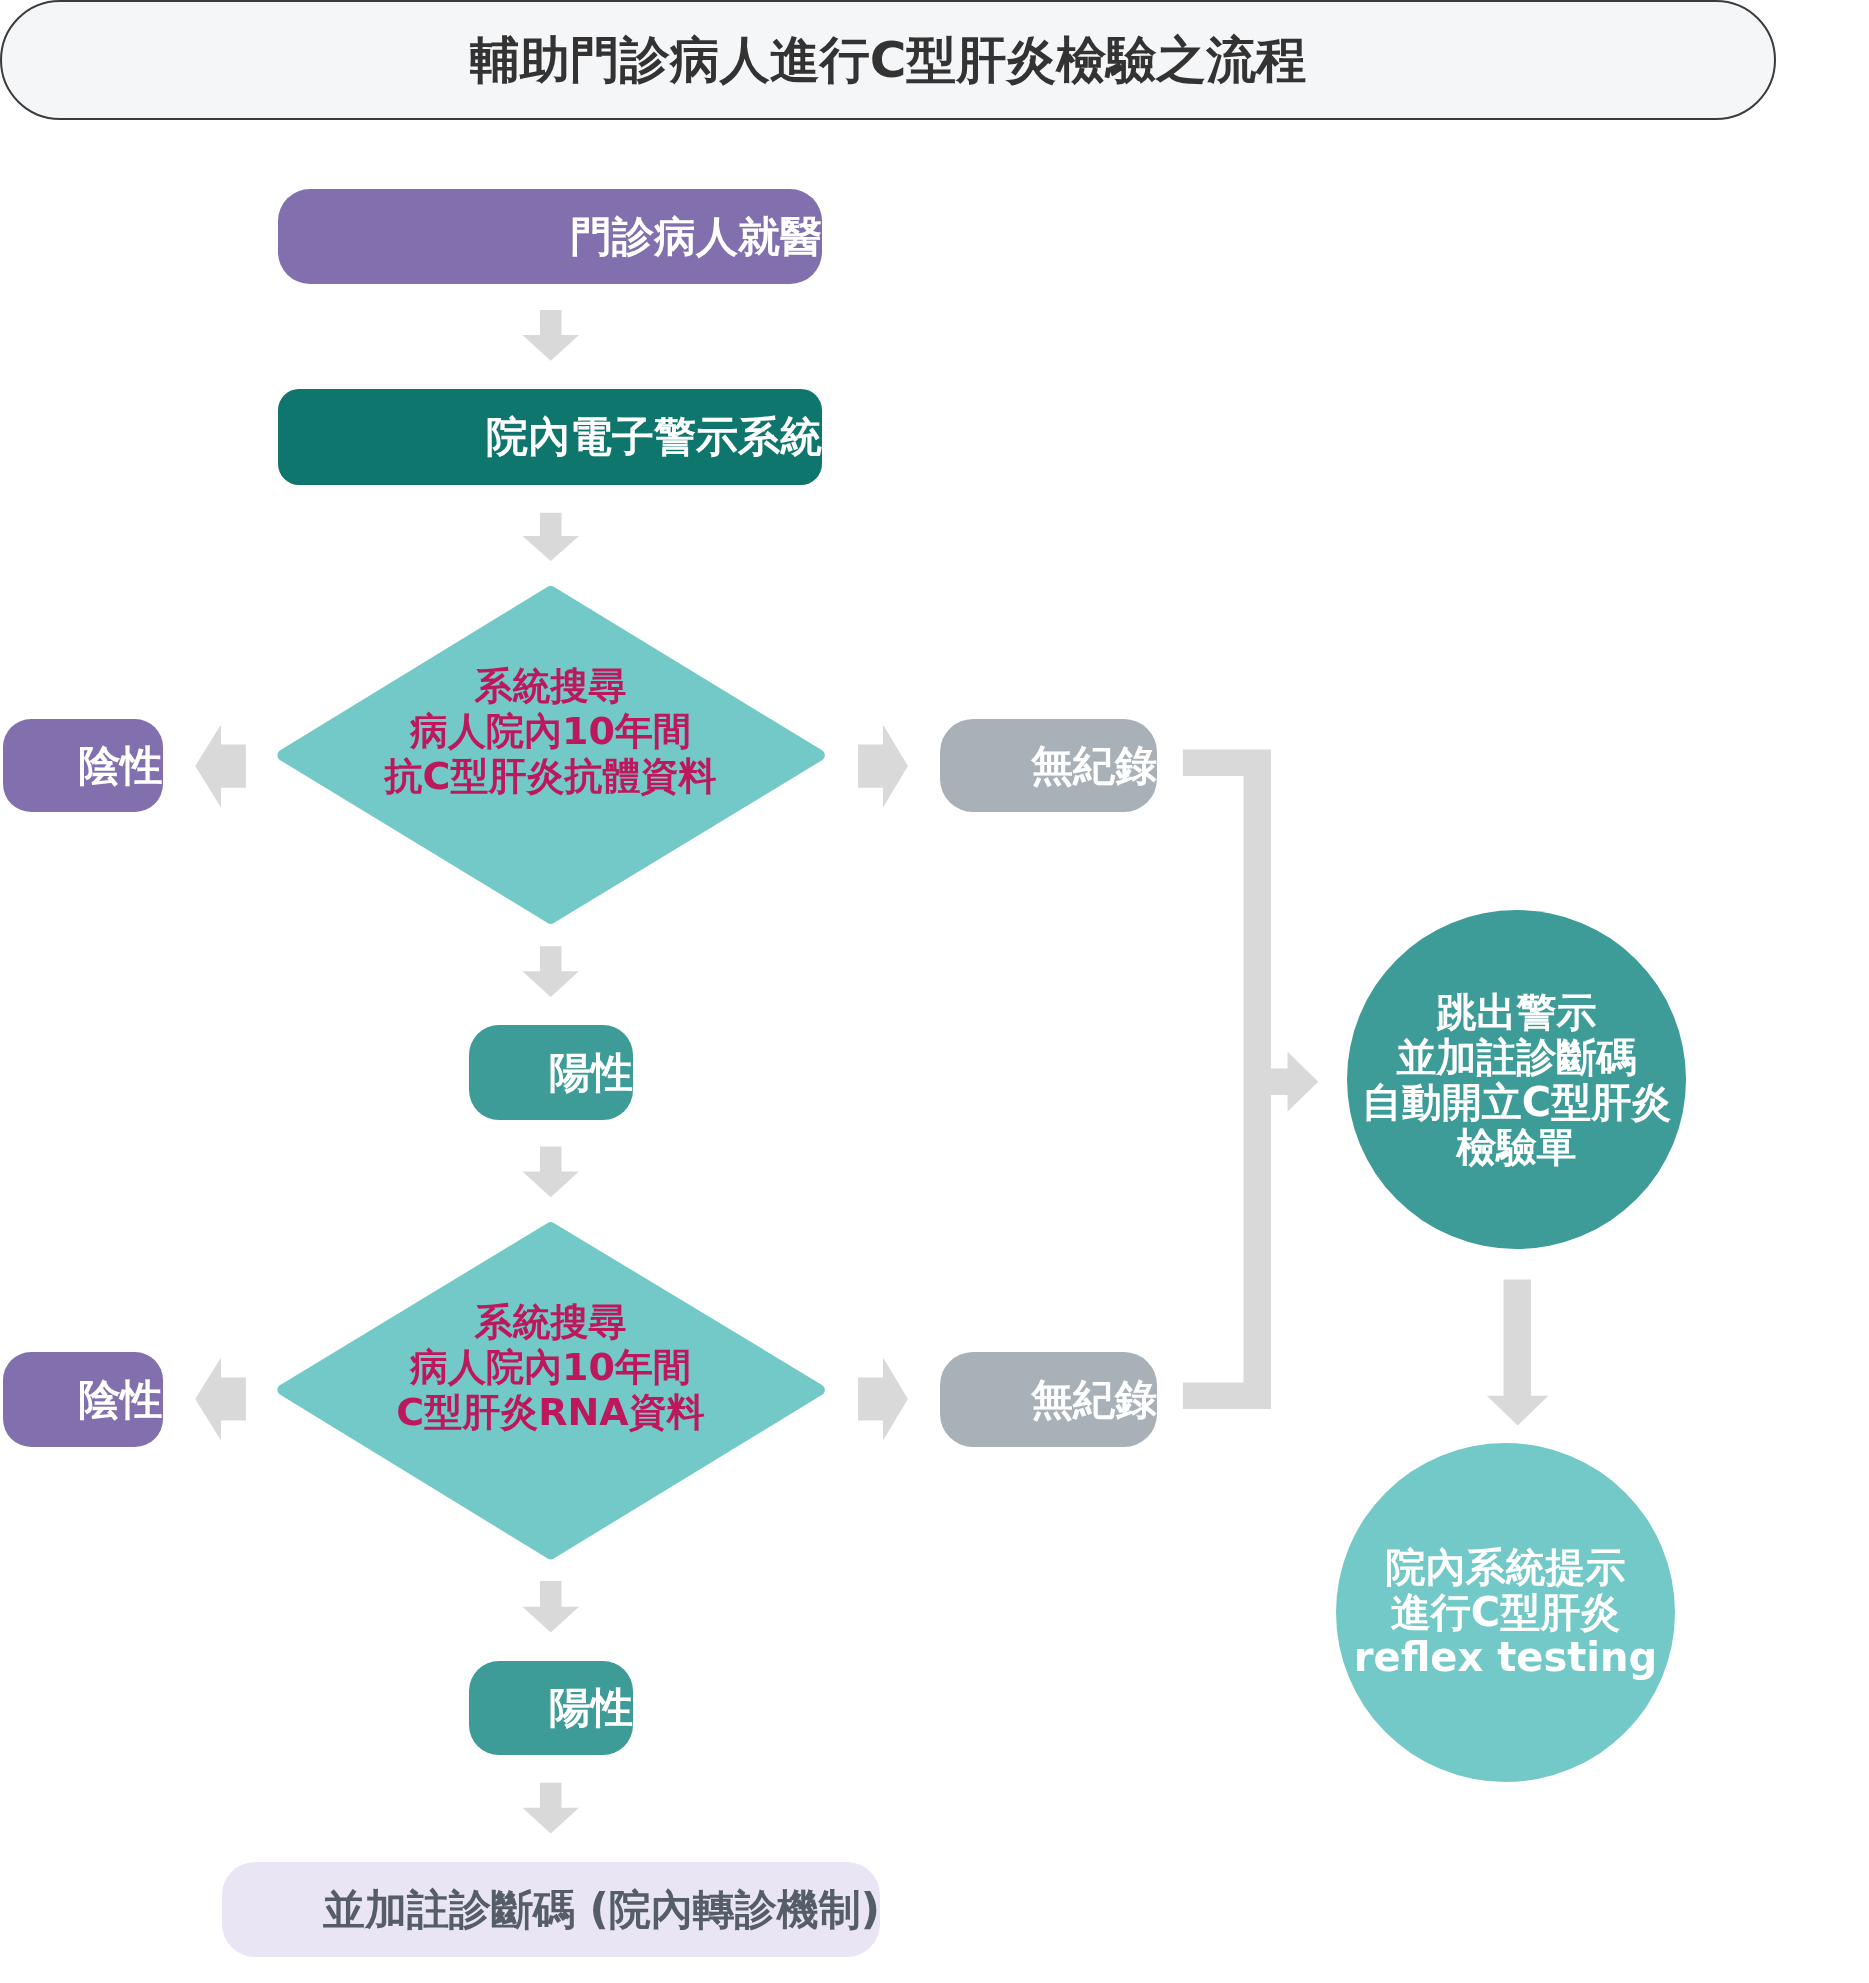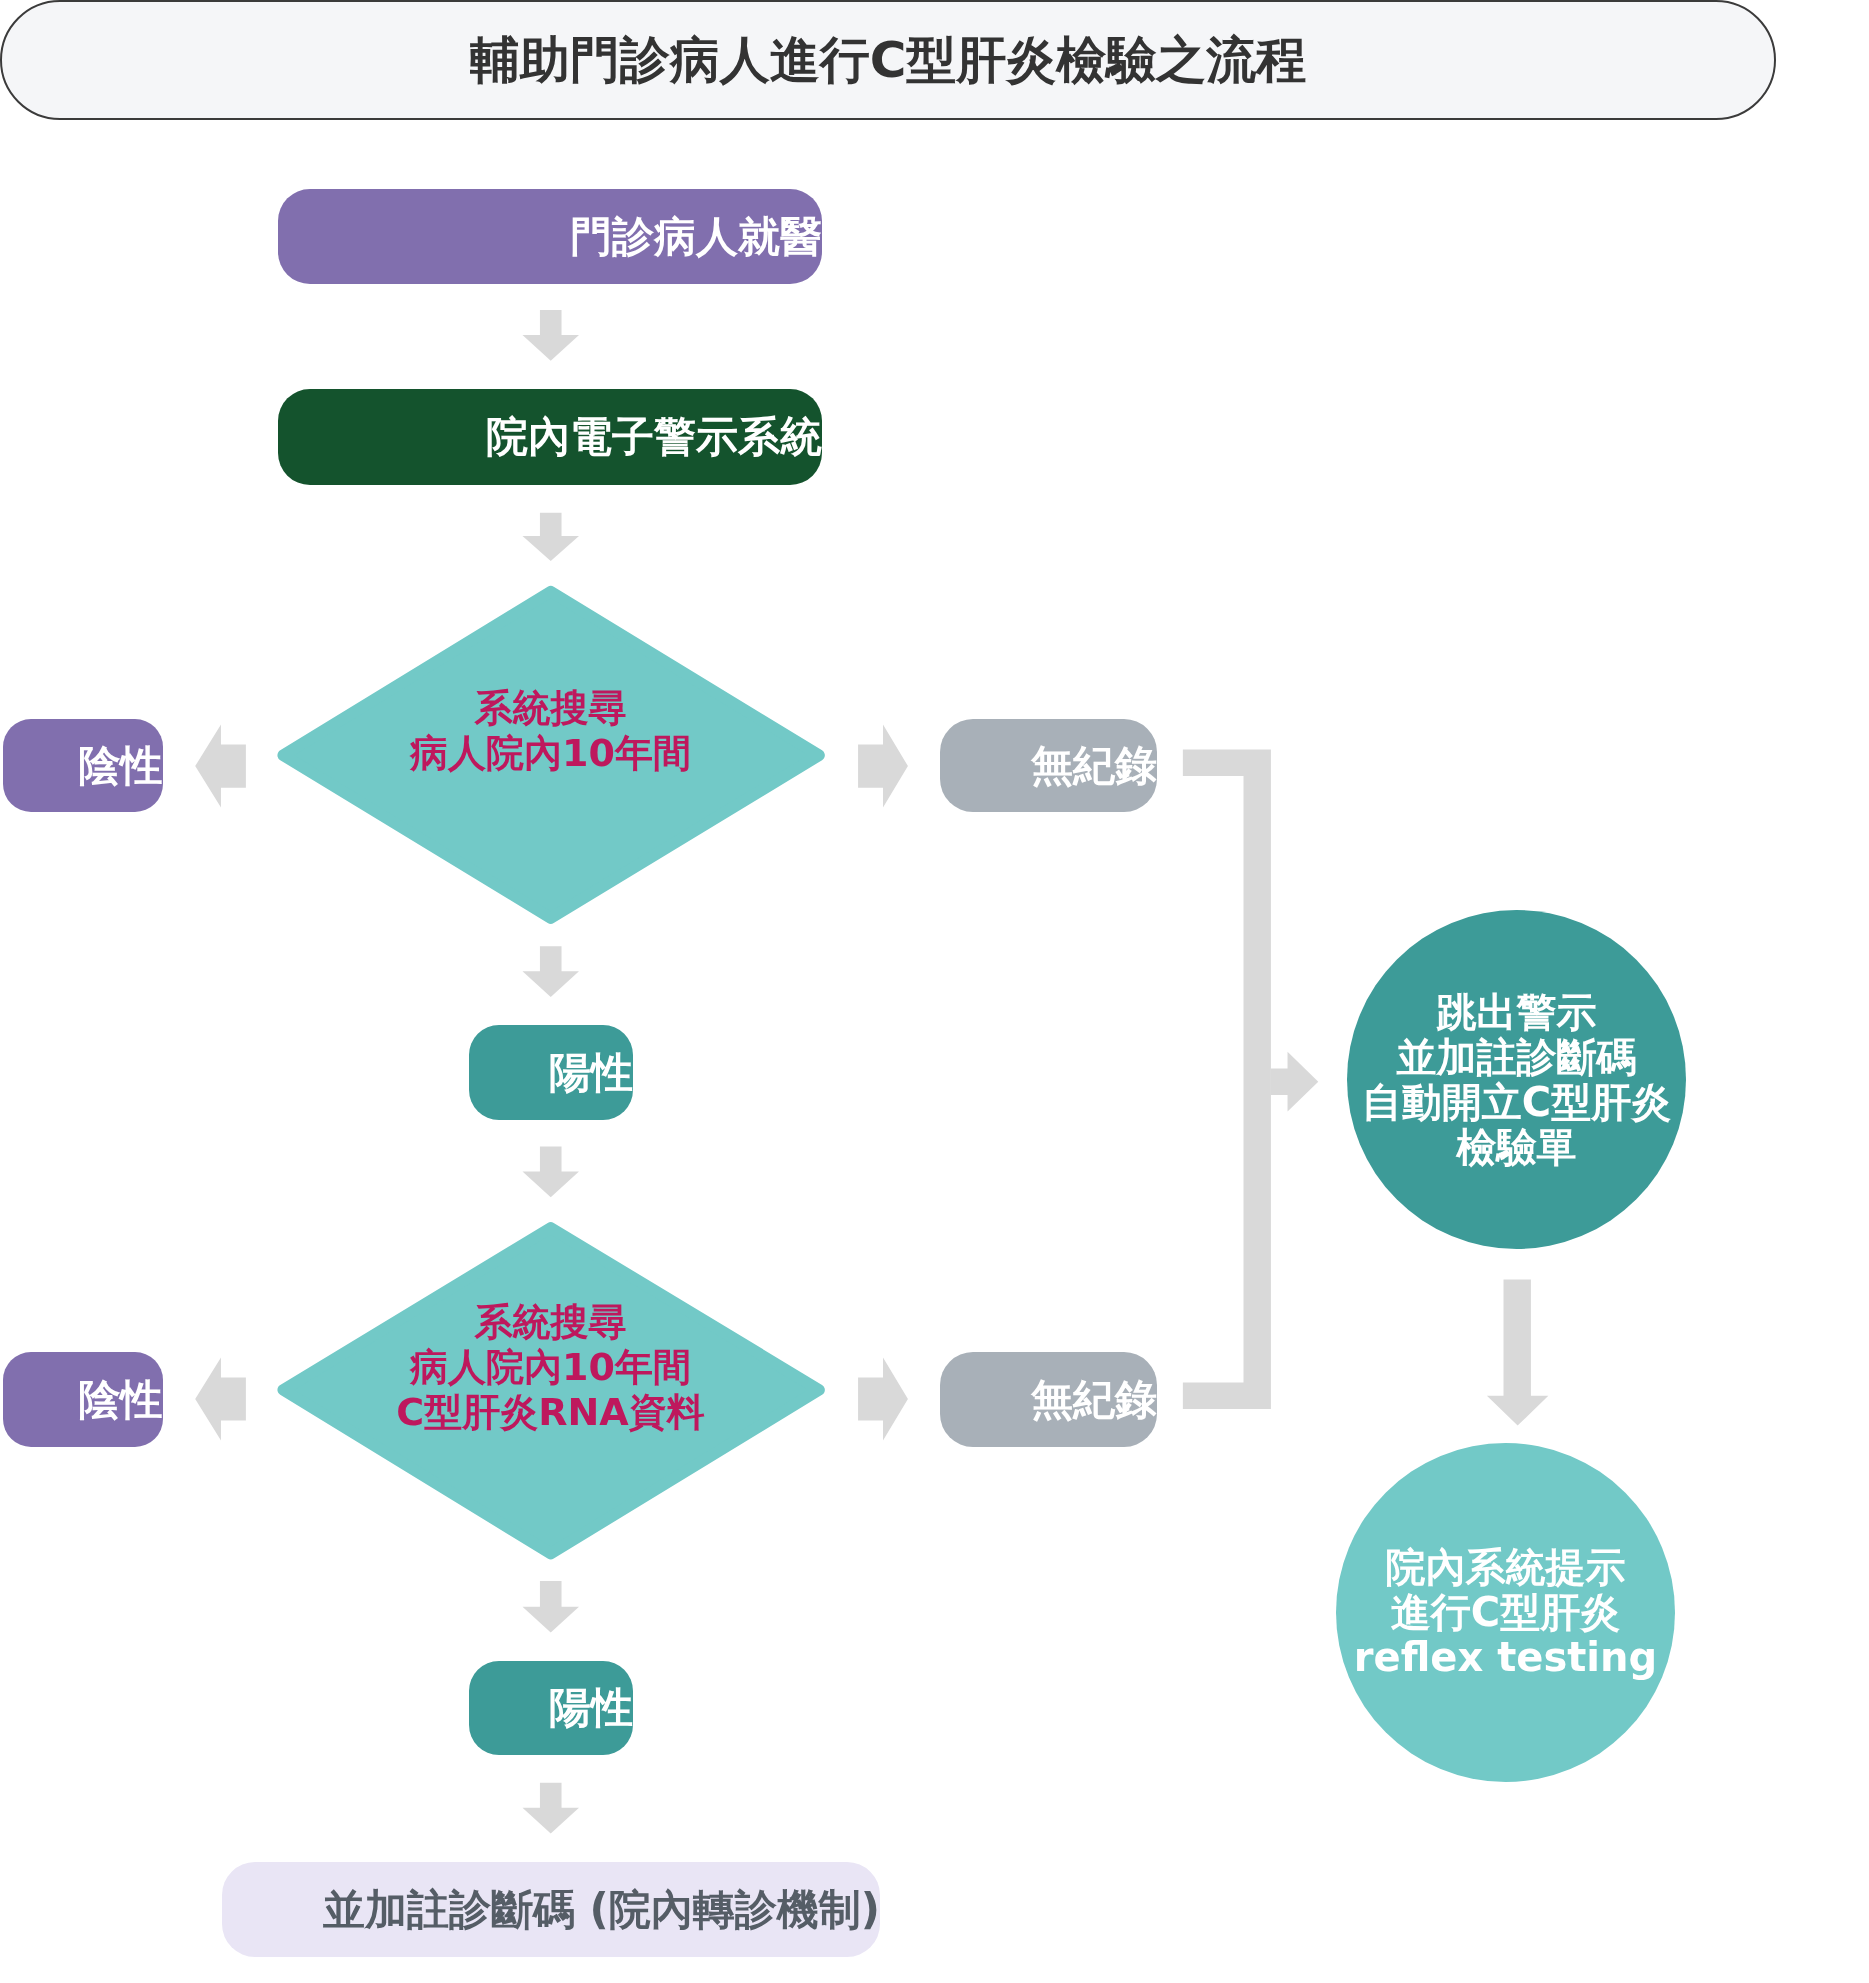--- a/index.html
+++ b/index.html
@@ -5,21 +5,21 @@
   html, body { margin:0; padding:0; background:#ffffff; }
   body { width:1869px; height:1984px; position:relative; overflow:hidden;
          font-family:"DejaVu Sans", "Liberation Sans", sans-serif; font-weight:bold; }
   .box { position:absolute; display:flex; align-items:center; justify-content:flex-end;
          color:#ffffff; text-align:center; border-radius:32px; }
   .title-box { left:51px; top:19px; width:1776px; height:120px; border:2.5px solid #3b3b3b;
                border-radius:60px; background:#f5f6f8; display:flex; align-items:center;
                justify-content:center; color:#333333; font-size:50px; box-sizing:border-box; }
   .b-main { font-size:42px; }
   .c-dark { background:#816fae; }
-  .c-light { background:#14532d; }
+  .c-light { background:#0f766e;border-radius:21px; }
   .c-gray { background:#a8b0b8; }
   .c-pos { background:#3d9b98; }
   .c-final { background:#e9e5f5; color:#555d66; }
   .diamond-text { position:absolute; color:#be185d; text-align:center; font-size:38px; line-height:45px;
                   display:flex; flex-direction:column; align-items:center; justify-content:center; }
   .circle { position:absolute; border-radius:50%; display:flex; flex-direction:column;
             align-items:center; justify-content:center; color:#fff; text-align:center;
             font-size:40px; line-height:45px; }
   svg.overlay { position:absolute; left:0; top:0; }
 </style>
@@ -61,20 +61,21 @@
   <span>門診病人就醫</span>
 </div>
 
 <div class="box b-main c-light" style="left:278px;top:389px;width:544px;height:96px;">
   <span>院內電子警示系統</span>
 </div>
 
 <div class="diamond-text" style="left:332px;top:656px;width:437px;height:150px;">
   <div>系統搜尋</div>
   <div>病人院內10年間</div>
+  <div>抗C型肝炎抗體資料</div>
 </div>
 
 <div class="box b-main c-dark" style="left:2.5px;top:719px;width:160px;height:93px;border-radius:28px;">
   <span>陰性</span>
 </div>
 <div class="box b-main c-gray" style="left:940px;top:719px;width:217px;height:93px;border-radius:33px;">
   <span>無紀錄</span>
 </div>
 
 <div class="box b-main c-pos" style="left:469px;top:1025px;width:164px;height:95px;border-radius:30px;">

